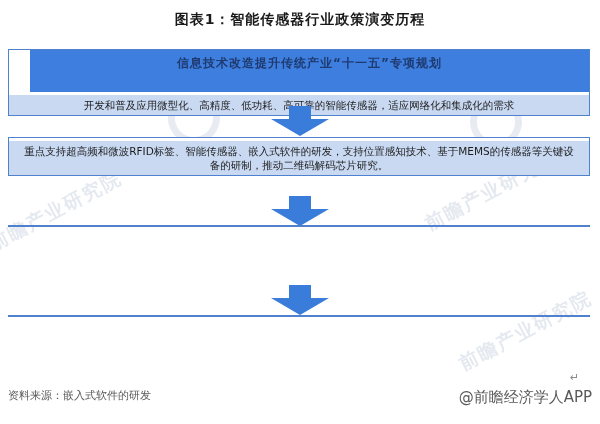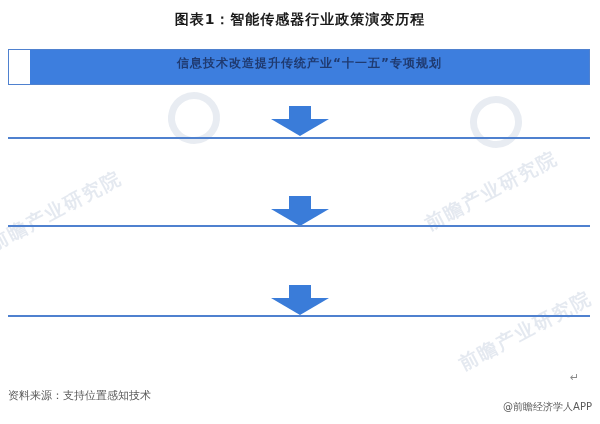--- a/index.html
+++ b/index.html
@@ -12,21 +12,21 @@
     position:absolute;top:11px;left:0;width:600px;
     text-align:center;font-size:14px;font-weight:bold;color:#1a1a1a;
     letter-spacing:1px;
   }
   .stage{
     position:absolute;left:8px;width:582px;
     border:1px solid #4f81cf;background:#ffffff;box-sizing:border-box;
   }
   .stage-header{
     background:#3d7ede;color:#1f3a70;font-weight:bold;
-    font-size:12px;text-align:center;padding:5px 4px 12px 4px;
+    font-size:12px;text-align:center;padding:5px 4px 20px 4px;
     letter-spacing:1px;
     margin-left:21px;
   }
   .stage-body{
     background:#c9d9f2;color:#1c1c1c;
     font-size:10.5px;text-align:center;line-height:14px;
     padding:3px 14px;margin-top:3px;
   }
   .arrow{
     position:absolute;left:50%;transform:translateX(-50%);
@@ -37,22 +37,22 @@
     width:0;height:0;
     border-left:29px solid transparent;
     border-right:29px solid transparent;
     border-top:17px solid #3a7cd9;
   }
   .footer-left{
     position:absolute;left:8px;top:388px;
     font-size:11px;color:#595959;
   }
   .footer-right{
-    position:absolute;right:8px;top:400px;
-    font-size:10px;color:#595959;margin-left:18px;
+    position:absolute;right:8px;top:388px;
+    font-size:15px;color:#595959;margin-left:18px;
   }
   .return-mark{
     position:absolute;left:570px;top:371px;
     font-size:11px;color:#8a8a8a;
   }
   .wm{
     position:absolute;color:#a9b7cf;opacity:0.30;
     font-size:19px;font-weight:bold;letter-spacing:2px;
     transform:rotate(-28deg);pointer-events:none;white-space:nowrap;
   }
@@ -68,42 +68,44 @@
 <div class="wm-logo" style="left:168px;top:92px;"></div>
 <div class="wm" style="left:418px;top:178px;">前瞻产业研究院</div>
 <div class="wm" style="left:-18px;top:198px;">前瞻产业研究院</div>
 <div class="wm" style="left:452px;top:318px;">前瞻产业研究院</div>
 <div class="wm-logo" style="left:470px;top:96px;"></div>
 
 <div class="title">图表1：智能传感器行业政策演变历程</div>
 
 <div class="stage" style="top:49px;">
   <div class="stage-header">信息技术改造提升传统产业“十一五”专项规划</div>
+  <div class="stage-body">开发和普及应用微型化、高精度、低功耗、高可靠的智能传感器，适应网络化和集成化的需求</div>
 </div>
 
 <div class="arrow" style="top:106px;">
   <div class="arrow-stem"></div>
   <div class="arrow-head"></div>
 </div>
 
 <div class="stage" style="top:137px;">
+  <div class="stage-body">重点支持超高频和微波RFID标签、智能传感器、嵌入式软件的研发，支持位置感知技术、基于MEMS的传感器等关键设备的研制，推动二维码解码芯片研究。</div>
 </div>
 
 <div class="arrow" style="top:196px;">
   <div class="arrow-stem"></div>
   <div class="arrow-head"></div>
 </div>
 
 <div class="stage" style="top:225px;">
 </div>
 
 <div class="arrow" style="top:285px;">
   <div class="arrow-stem"></div>
   <div class="arrow-head"></div>
 </div>
 
 <div class="stage" style="top:315px;">
 </div>
 
 <div class="return-mark">↵</div>
 
-<div class="footer-left">资料来源：支持位置感知技术</div>
+<div class="footer-left">资料来源：嵌入式软件的研发</div>
 <div class="footer-right">@前瞻经济学人APP</div>
 
 </body></html>

